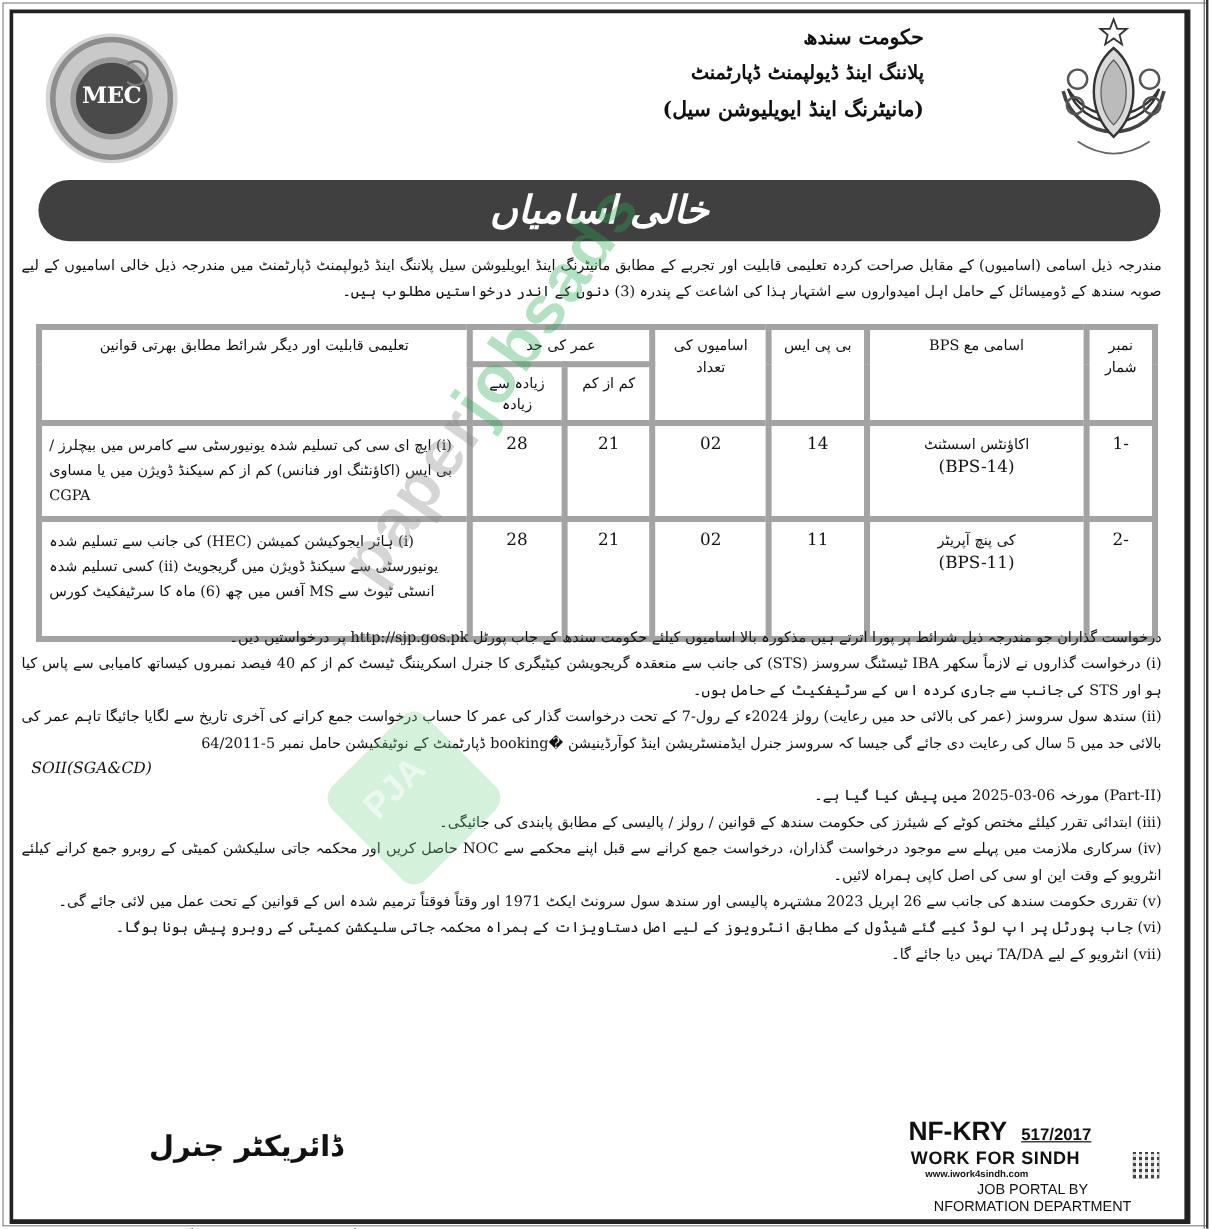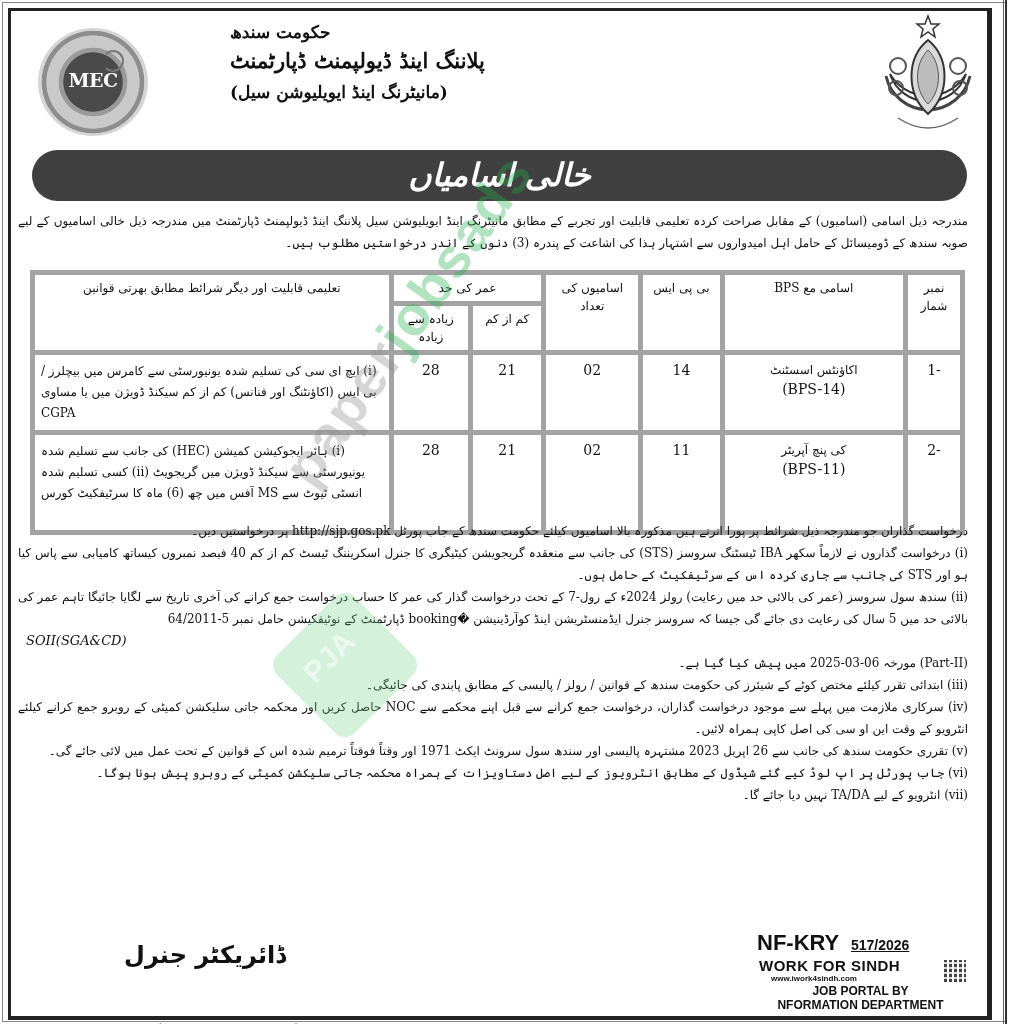--- a/index.html
+++ b/index.html
@@ -11,23 +11,23 @@
   .frame-side { position: absolute; right: 3px; top: 0; width: 4px; height: 1024px; border-left: 1px solid #666; border-right: 2px solid #333; }
 
   
   .logo-mec { position: absolute; left: 38px; top: 28px; width: 110px; height: 108px; border-radius: 50%;
     background: radial-gradient(circle at 50% 50%, #4a4a4a 0 38%, #9a9a9a 39% 44%, #c9c9c9 45% 60%, #8d8d8d 61% 66%, #d5d5d5 67% 100%); }
   .logo-mec .mec-text { position: absolute; left: 0; right: 0; top: 41px; text-align: center; color: #fff; font-family: "DejaVu Serif", serif; font-weight: bold; font-size: 19px; letter-spacing: -0.5px; }
   .logo-mec .mec-moon { position: absolute; left: 64px; top: 22px; width: 22px; height: 22px; border-radius: 50%; border: 2px solid #777; border-left-color: transparent; }
 
   .logo-sindh { position: absolute; right: 30px; top: 14px; width: 104px; height: 130px; }
 
-  .header-titles { position: absolute; left: 230px; width: 540px; top: 18px; text-align: left; direction: rtl; font-family: "DejaVu Serif", serif; }
+  .header-titles { position: absolute; left: 230px; width: 540px; top: 18px; text-align: right; direction: rtl; font-family: "DejaVu Serif", serif; }
   .header-titles .l1 { font-size: 17px; font-weight: bold; line-height: 28px; }
-  .header-titles .l2 { font-size: 21px; font-weight: bold; line-height: 30px; }
+  .header-titles .l2 { font-size: 16px; font-weight: bold; line-height: 30px; }
   .header-titles .l3 { font-size: 17px; font-weight: bold; line-height: 32px; }
 
   .banner { position: absolute; left: 32px; top: 150px; width: 935px; height: 51px; background: #404040; border-radius: 26px; text-align: center; font-style: italic; }
   .banner span { display: inline-block; color: #fff; font-weight: bold; font-size: 32px; line-height: 51px; direction: rtl; letter-spacing: 3px; }
 
   .intro { position: absolute; left: 18px; width: 950px; top: 210px; direction: rtl; text-align: justify; font-size: 12px; line-height: 22px; font-family: "DejaVu Serif", serif; }
 
   
   table.vac { position: absolute; left: 30px; top: 270px; width: 935px; border-collapse: collapse; direction: rtl; font-family: "DejaVu Serif", serif; font-size: 12px; }
   table.vac th, table.vac td { border: 5px solid #a3a3a3; vertical-align: top; text-align: center; }
@@ -47,21 +47,21 @@
   .signature { position: absolute; left: 75px; top: 938px; width: 260px; text-align: center; direction: rtl; }
   .signature .dg { font-size: 24px; font-weight: bold; line-height: 34px; }
   .signature .dept { font-size: 12px; line-height: 20px; font-family: Liberation Serif, serif; margin-top: 48px; }
 
   
   .footer-box { position: absolute; right: 42px; top: 930px; width: 215px; text-align: center; font-family: "Liberation Sans", sans-serif; }
   .footer-box .nf { font-size: 22px; font-weight: bold; line-height: 26px; text-align: left; padding-left: 4px; }
   .footer-box .nf .code-num { font-size: 14px; text-decoration: underline; margin-left: 6px; }
   .footer-box .wfs { font-size: 15px; font-weight: 900; line-height: 16px; letter-spacing: 0.5px; text-align: left; padding-left: 6px; }
   .footer-box .site { font-size: 8px; font-weight: bold; line-height: 10px; text-align: left; padding-left: 18px; }
-  .footer-box .jp { font-size: 12px; font-weight: bold; line-height: 14px; }
+  .footer-box .jp { font-size: 12px; font-weight: normal; line-height: 14px; }
   .footer-box .qr { position: absolute; right: 2px; top: 30px; width: 22px; height: 22px;
     background: repeating-linear-gradient(90deg, #222 0 3px, #fff 3px 5px), #222; opacity: .85; }
   .footer-box .qr::after { content: ""; position: absolute; inset: 0; background: repeating-linear-gradient(0deg, transparent 0 3px, rgba(255,255,255,.8) 3px 5px); }
 
   
   .watermark { position: absolute; left: 270px; top: 460px; transform: rotate(-55deg); transform-origin: left top; font-family: "Liberation Sans", sans-serif; font-size: 56px; font-weight: bold; letter-spacing: 2px; pointer-events: none; white-space: nowrap; opacity: .35; }
   .watermark .wm-a { color: #888; } .watermark .wm-b { color: #22b14c; }
   .wm-badge { position: absolute; left: 290px; top: 610px; width: 110px; height: 110px; transform: rotate(45deg); background: #6fcf8a; opacity: .3; border-radius: 14px; }
   .wm-badge-text { position: absolute; left: 300px; top: 640px; transform: rotate(-45deg); color: #fff; font-weight: bold; font-size: 30px; font-family: "Liberation Sans", sans-serif; opacity: .55; }
 </style>
@@ -183,21 +183,21 @@
 </div>
 
 <div class="signature">
   <div class="dg">ڈائریکٹر جنرل</div>
   <div class="dept">مانیٹرنگ اینڈ ایویلیوشن سیل۔ پلاننگ اینڈ ڈیولپمنٹ ڈپارٹمنٹ</div>
 </div>
 
 <div class="footer-box">
   <div class="nf">
     <span>NF-KRY</span>
-    <span class="code-num">517/2026</span>
+    <span class="code-num">517/2017</span>
   </div>
   <div class="wfs">WORK FOR SINDH</div>
   <div class="site">www.iwork4sindh.com</div>
   <div class="jp">JOB PORTAL BY</div>
   <div class="jp">NFORMATION DEPARTMENT</div>
   <div class="qr"></div>
 </div>
 
 <div class="wm-badge"></div>
 <div class="wm-badge-text">PJA</div>

